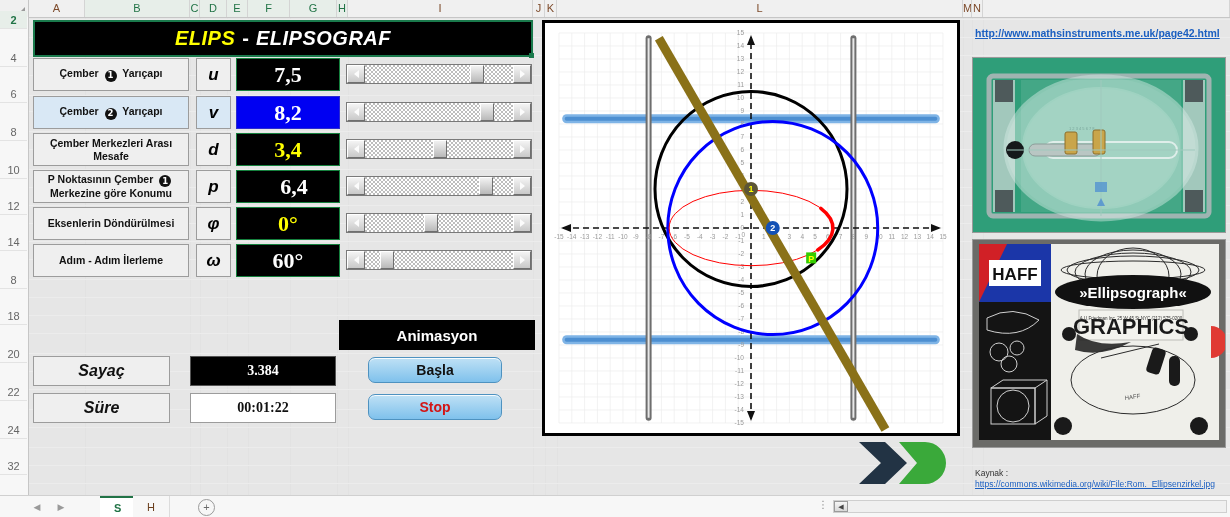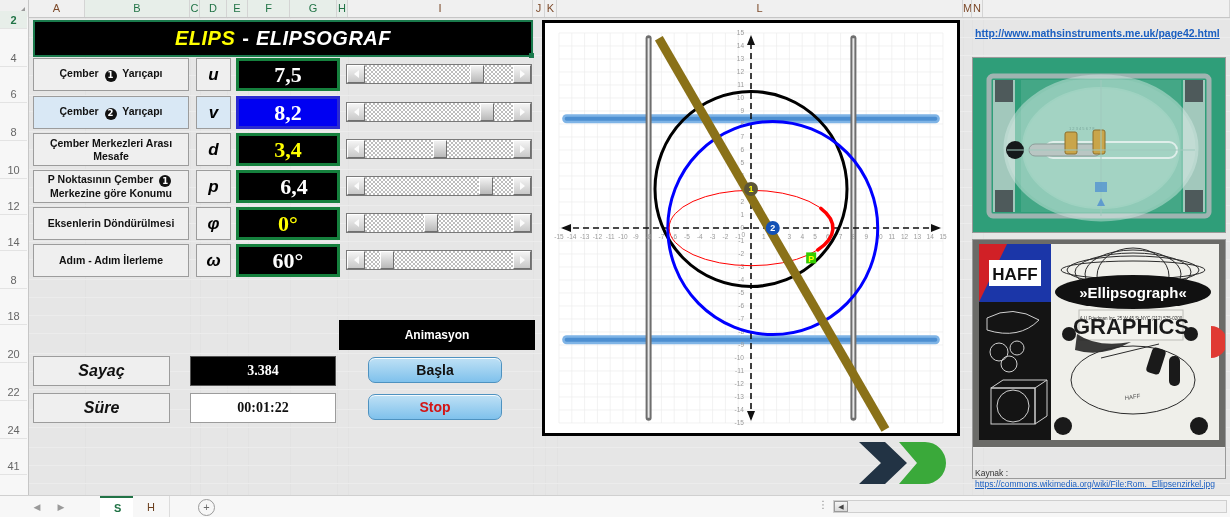--- a/index.html
+++ b/index.html
@@ -71,21 +71,21 @@
   .plabel.hl{background:#d9e8f5;}
   .psym{
     position:absolute;left:163px;top:0;width:35px;height:33px;
     background:#efefef;border:1px solid #9c9c9c;box-sizing:border-box;
     display:flex;align-items:center;justify-content:center;
     font-size:17px;font-weight:bold;font-style:italic;color:#000;
   }
   .psym.hl{background:#d9e8f5;}
   .pval{
     position:absolute;left:203px;top:0;width:104px;height:33px;
-    background:#000;border:3px solid #15803d;box-sizing:border-box;
+    background:#000;border:1px solid #15803d;box-sizing:border-box;
     display:flex;align-items:center;justify-content:center;
     font-family:"Liberation Serif", serif;
     font-size:22px;font-weight:bold;color:#ffffff;
   }
 
   
   .cnum{
     display:inline-flex;align-items:center;justify-content:center;
     width:12px;height:12px;border-radius:50%;background:#111;color:#fff;
     font-size:8.5px;font-weight:bold;margin:0 3px;vertical-align:-1px;
@@ -134,21 +134,21 @@
     display:flex;align-items:center;justify-content:center;
     font-family:"Liberation Serif", serif;font-size:14px;font-weight:bold;
   }
   .cvalue.black{background:#000;border:1px solid #555;color:#ffffff;}
   .cvalue.white{background:#fff;border:1px solid #9c9c9c;color:#111;}
 
   
   .anim-title{
     position:absolute;left:339px;top:320px;width:196px;height:30px;
     background:#000;display:flex;align-items:center;justify-content:center;
-    font-size:12px;font-weight:bold;color:#ffffff;
+    font-size:15px;font-weight:bold;color:#ffffff;
   }
   .abtn{
     position:absolute;left:368px;width:134px;height:26px;border-radius:7px;
     background:linear-gradient(#bfe1f5,#7fc1ec);
     border:1px solid #4e92c0;box-sizing:border-box;
     display:flex;align-items:center;justify-content:center;
     font-size:14px;font-weight:bold;
     box-shadow:inset 0 1px 0 rgba(255,255,255,.85);
   }
   .abtn.start{top:357px;color:#111;}
@@ -164,21 +164,21 @@
   
   .link{
     position:absolute;left:975px;top:27px;width:252px;
     font-size:10.5px;font-weight:bold;color:#1b5fc1;
     text-decoration:underline;white-space:nowrap;
   }
   .photo{
     position:absolute;border:1px solid #9a9a9a;box-sizing:border-box;overflow:hidden;
   }
   .photo1{left:972px;top:57px;width:254px;height:176px;}
-  .photo2{left:972px;top:239px;width:254px;height:240px;}
+  .photo2{left:972px;top:239px;width:254px;height:209px;}
 
   .srctext{
     position:absolute;left:975px;top:468px;width:250px;
     font-size:8.5px;color:#333;line-height:1.25;
   }
   .srctext a{color:#1b5fc1;text-decoration:underline;}
 
   
   .wm{position:absolute;left:855px;top:432px;width:375px;height:62px;pointer-events:none;}
   .wm .txt{
@@ -289,21 +289,21 @@
       <div class="rn" style="top: 68px; height: 18px; line-height: 18px;">6</div>
       <div class="rn" style="top: 106px; height: 18px; line-height: 18px;">8</div>
       <div class="rn" style="top: 144px; height: 18px; line-height: 18px;">10</div>
       <div class="rn" style="top: 180px; height: 18px; line-height: 18px;">12</div>
       <div class="rn" style="top: 216px; height: 18px; line-height: 18px;">14</div>
       <div class="rn" style="top: 254px; height: 18px; line-height: 18px;">8</div>
       <div class="rn" style="top: 290px; height: 18px; line-height: 18px;">18</div>
       <div class="rn" style="top: 328px; height: 18px; line-height: 18px;">20</div>
       <div class="rn" style="top: 366px; height: 18px; line-height: 18px;">22</div>
       <div class="rn" style="top: 404px; height: 18px; line-height: 18px;">24</div>
-      <div class="rn" style="top: 440px; height: 18px; line-height: 18px;">41</div>
+      <div class="rn" style="top: 440px; height: 18px; line-height: 18px;">32</div>
     </div>
 
   <div class="banner">
     <span class="t1">ELIPS</span>
     <span class="sep">-</span>
     <span class="t2">ELIPSOGRAF</span>
     <span class="banner-handle"></span>
   </div>
 
   <div id="paramhost">

